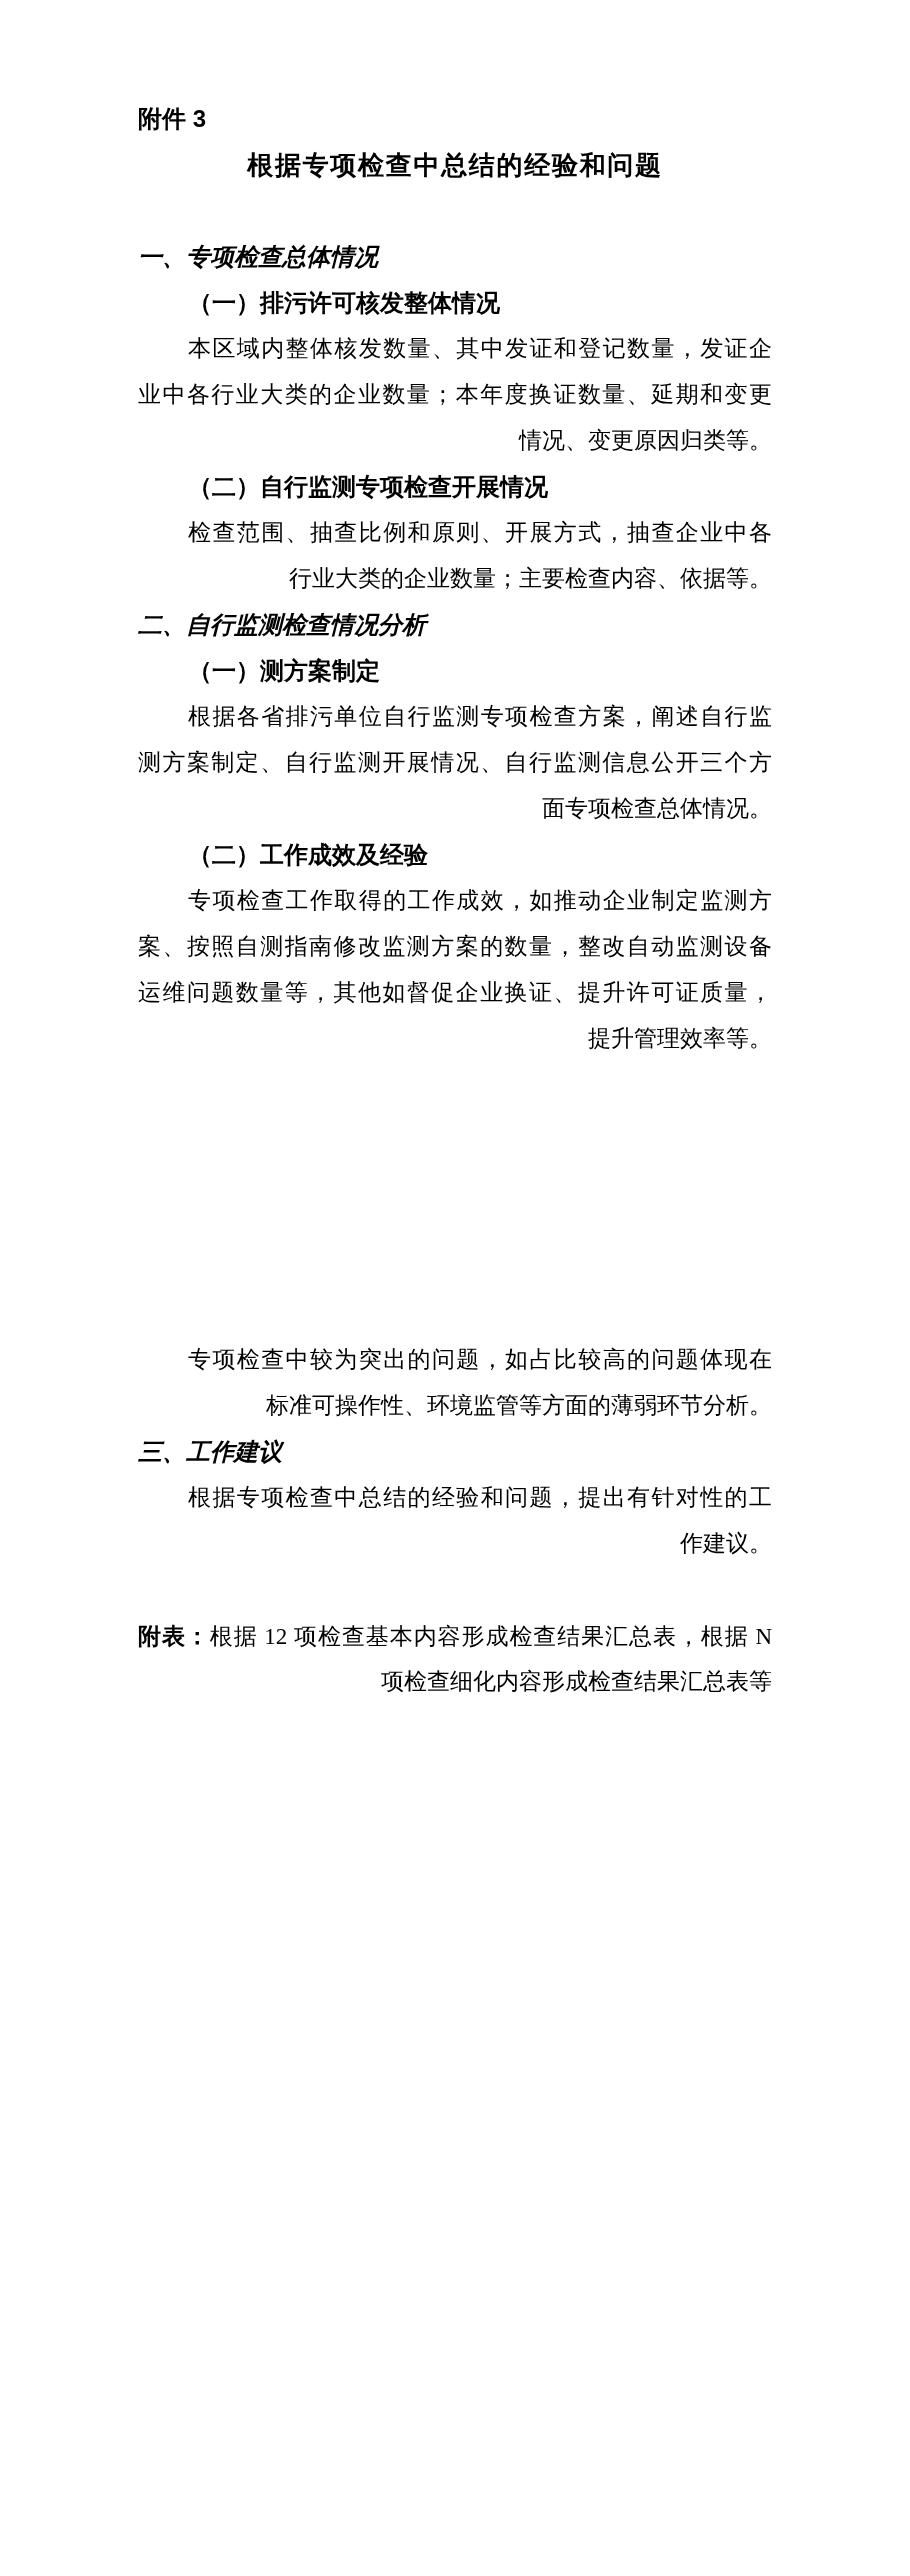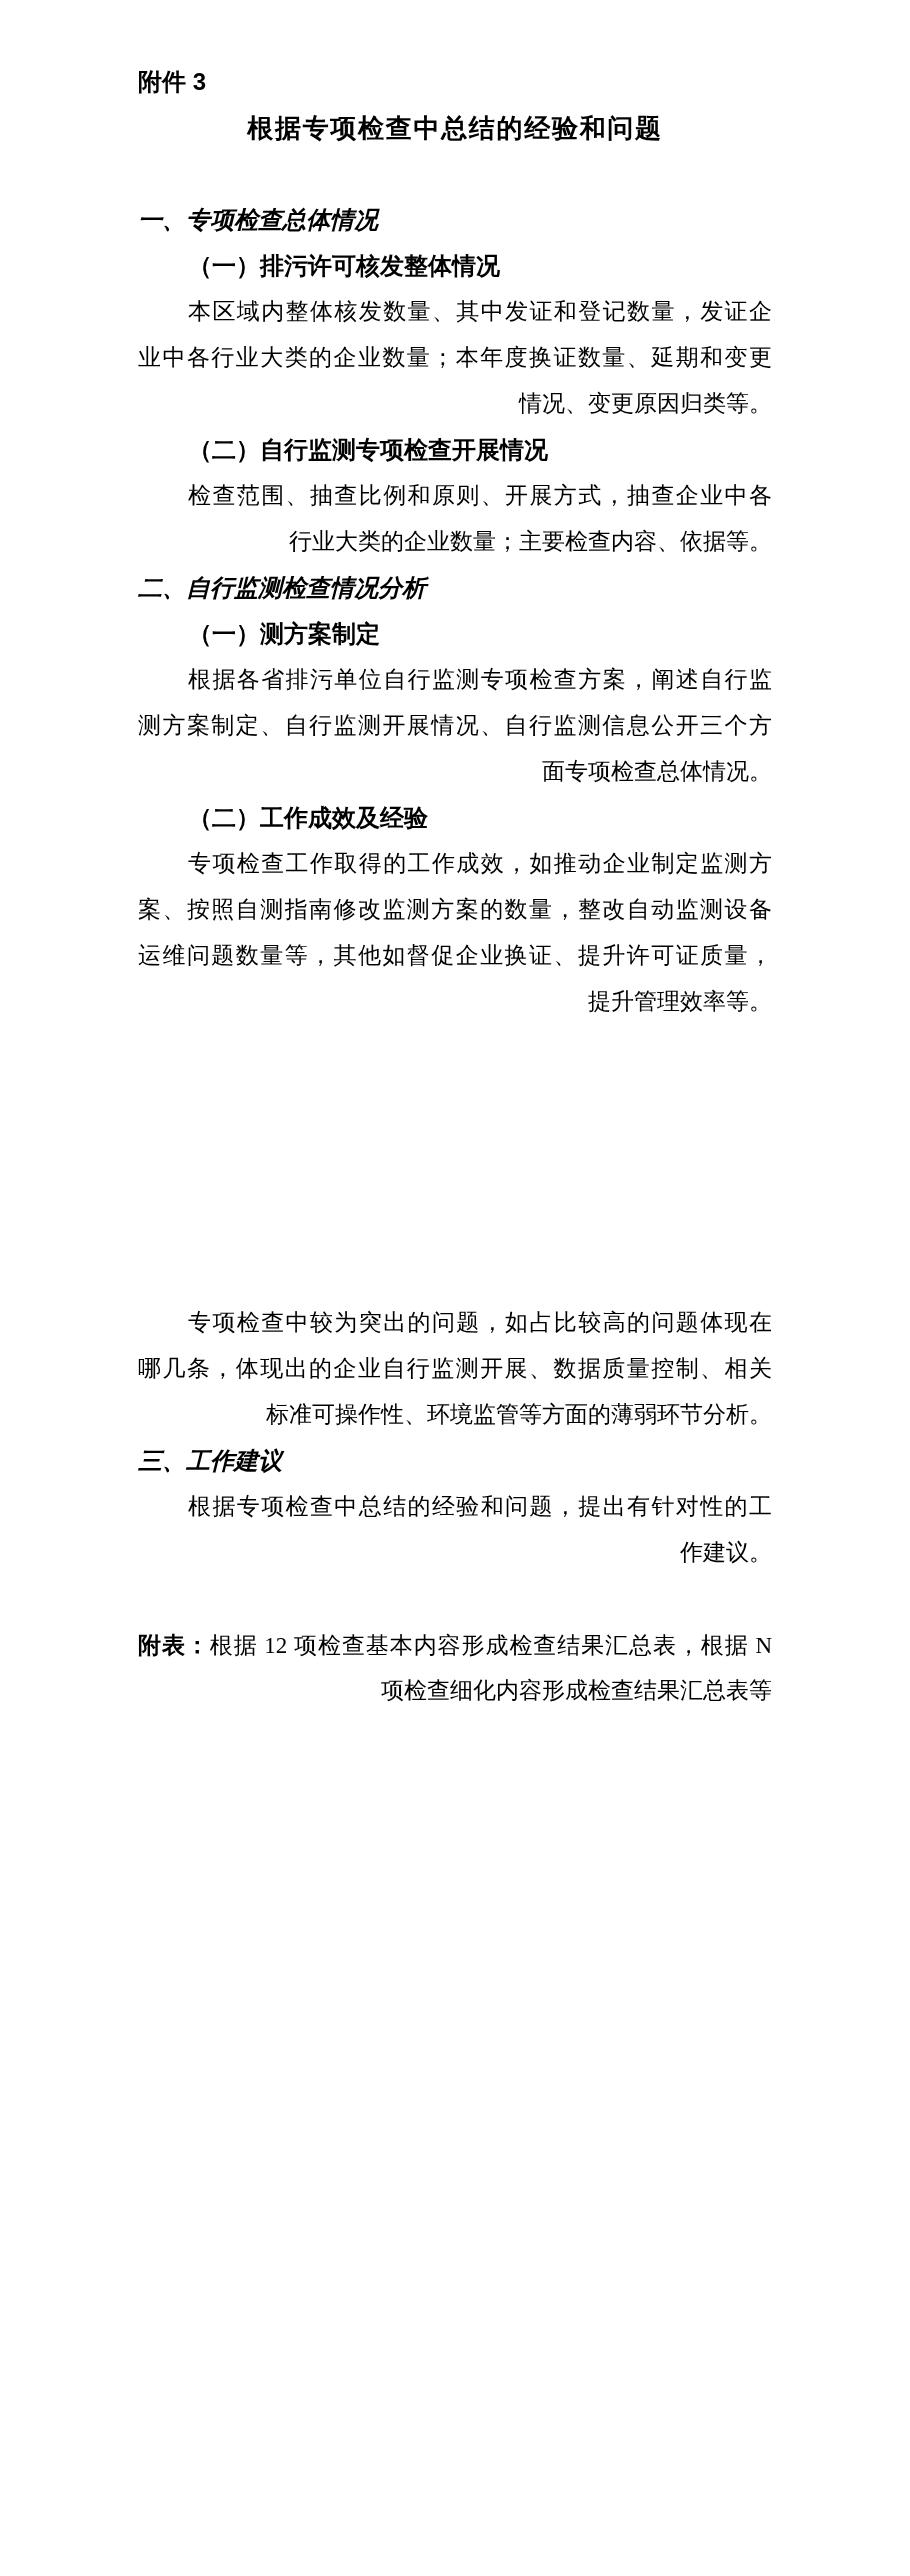--- a/index.html
+++ b/index.html
@@ -15,21 +15,21 @@
     margin: 0 auto;
     background: #ffffff;
     color: #000000;
     overflow: hidden;
   }
   .content {
     position: absolute;
     left: 138px;
     top: 0;
     width: 634px;
-    padding-top: 59px;
+    padding-top: 96px;
   }
   .ln {
     height: 46px;
     line-height: 46px;
     white-space: normal;
   }
   
   .attachment {
     font-family: "Liberation Sans", "DejaVu Sans", sans-serif;
     font-weight: 600;
@@ -111,21 +111,20 @@
 
     <div class="ln h2">（二）工作成效及经验</div>
 
     <div class="ln body-line ind j">专项检查工作取得的工作成效，如推动企业制定监测方</div>
     <div class="ln body-line j">案、按照自测指南修改监测方案的数量，整改自动监测设备</div>
     <div class="ln body-line j">运维问题数量等，其他如督促企业换证、提升许可证质量，</div>
     <div class="ln body-line">提升管理效率等。</div>
 
 
     <div class="ln body-line ind j gap-6">专项检查中较为突出的问题，如占比较高的问题体现在</div>
-    <div class="ln body-line j">哪几条，体现出的企业自行监测开展、数据质量控制、相关</div>
     <div class="ln body-line">标准可操作性、环境监管等方面的薄弱环节分析。</div>
 
     <div class="ln h1">三、工作建议</div>
 
     <div class="ln body-line ind j">根据专项检查中总结的经验和问题，提出有针对性的工</div>
     <div class="ln body-line">作建议。</div>
 
     <div class="ln body-line j gap-1">
       <span class="appendix-label">附表：</span><span>根据 12 项检查基本内容形成检查结果汇总表，根据 N</span>
     </div>

